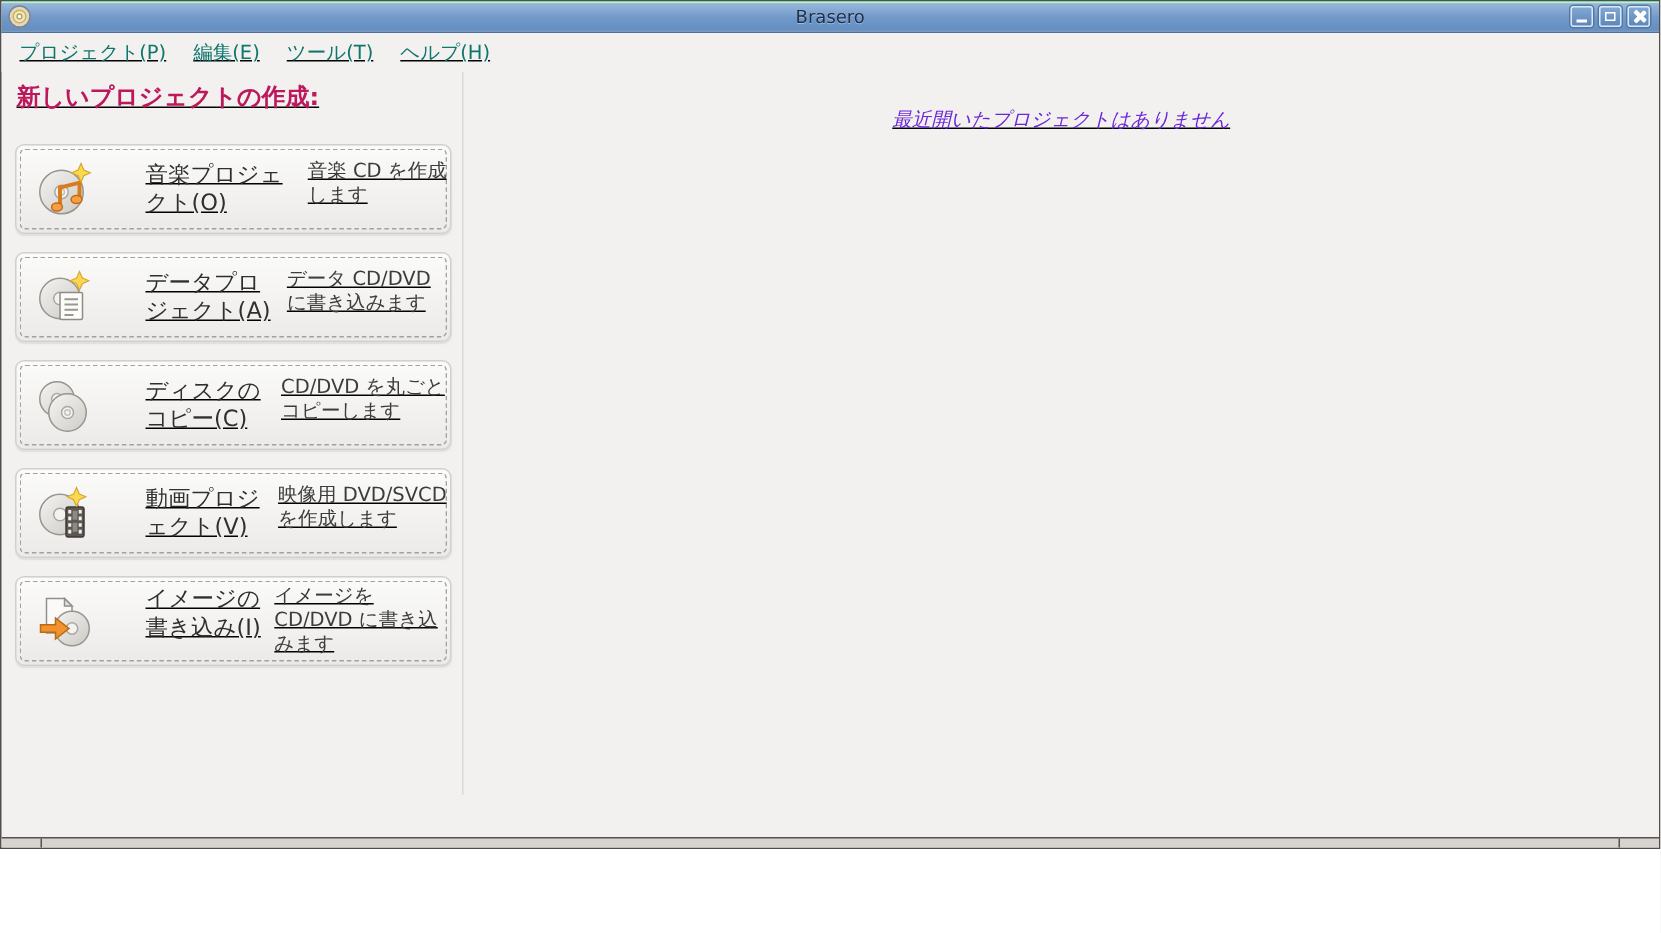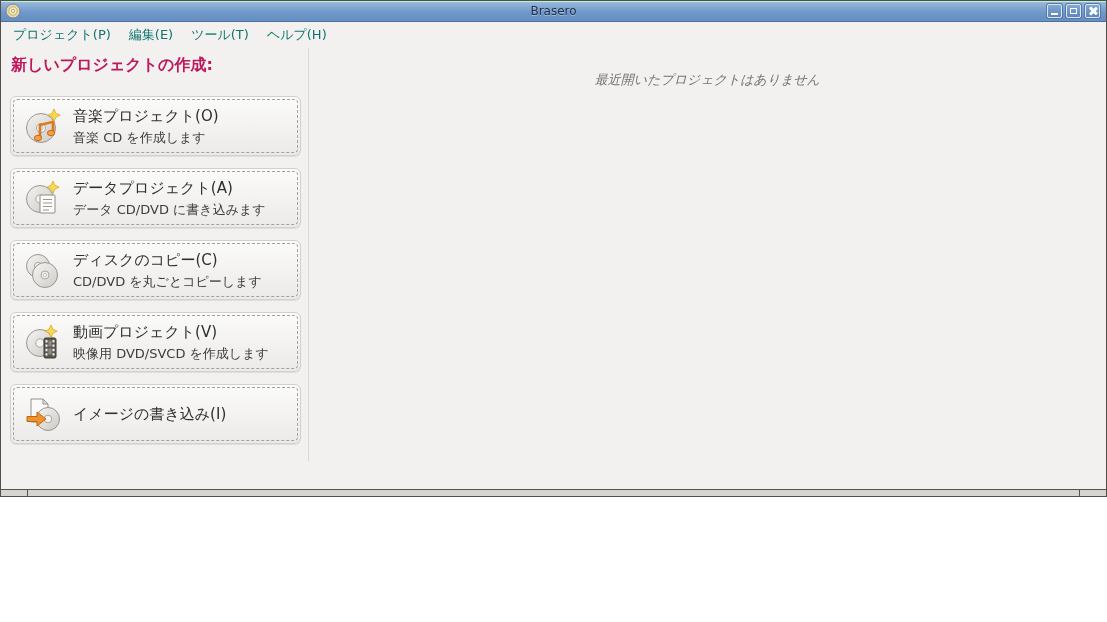--- a/index.html
+++ b/index.html
@@ -1,24 +1,24 @@
 <!DOCTYPE html>
 <html><head>
 <meta charset="utf-8">
 <style>
   * { box-sizing: border-box; margin: 0; padding: 0; }
   html, body { width: 1107px; height: 622px; }
   body { font-family: "DejaVu Sans", "Liberation Sans", sans-serif; }
 
   .window {
     position: relative;
-    width: 1107px; height: 497px;
+    width: 1107px; height: 566px;
     border: 1px solid #524e49;
     background: #f2f1f0;
-    display: flex; flex-direction: column;
+    display: flex; flex-direction: column; text-decoration: underline;
   }
 
   
   .titlebar {
     height: 21px; flex: 0 0 21px;
     background: linear-gradient(to bottom, #a6c0e0 0%, #7fa 0%, #98b6da 8%, #7099ca 55%, #6690c2 90%, #6b93c4 100%);
     border-bottom: 1px solid #4d6f9e;
     display: flex; align-items: center;
     position: relative;
     box-shadow: inset 0 1px 0 rgba(255,255,255,0.45);
@@ -86,29 +86,29 @@
     cursor: pointer;
     text-align: left;
     font-family: inherit;
   }
   .project-btn::after {
     content: ""; position: absolute; inset: 2px;
     border: 1px dashed #a5a19a; border-radius: 4px;
     pointer-events: none;
   }
   .project-btn .p-icon { flex: 0 0 40px; width: 40px; height: 40px; margin: 0 10px 0 12px; }
-  .p-text { display: flex; flex-direction: column; gap: 4px; }
+  .p-text { display: flex; gap: 4px; margin-left: 24px; }
   .p-title { font-size: 15px; color: #2f2f2f; line-height: 19px; }
   .p-sub   { font-size: 13px; color: #3c3c3c; line-height: 16px; }
 
   .right-panel { flex: 1 1 auto; padding-top: 7px; }
   .empty-message {
     margin-top: 16px;
     text-align: center;
-    font-size: 13px; font-style: italic; color: #737373;
+    font-size: 13px; font-style: italic; color: #6d28d9;
   }
 
   
   .bottom-frame {
     flex: 0 0 7px; height: 7px;
     background: #d7d4d0;
     border-top: 1px solid #56524d;
     display: flex;
   }
   .grip-left  { width: 27px; border-right: 1px solid #56524d; }
@@ -245,20 +245,21 @@
             </linearGradient>
           </defs>
           <path d="M8 5 h12 l5 5 v18 H8 Z" fill="#fbfaf9" stroke="#93908a"></path>
           <path d="M20 5 l5 5 h-5 Z" fill="#e4e2de" stroke="#93908a"></path>
           <circle cx="25" cy="25" r="11.5" fill="url(#gd5)" stroke="#98958f"></circle>
           <circle cx="25" cy="25" r="3.8" fill="#f4f3f1" stroke="#aaa79f"></circle>
           <path d="M4 22.5 h10 v-4.5 l9 7 -9 7 v-4.5 H4 Z" fill="#f0922f" stroke="#bb6a10" stroke-width="1"></path>
         </svg>
         <span class="p-text">
           <span class="p-title">イメージの書き込み(I)</span>
+          <span class="p-sub">イメージを CD/DVD に書き込みます</span>
         </span>
       </button>
     </div>
 
     <div class="v-separator"></div>
 
     <div class="right-panel">
       <div class="empty-message">最近開いたプロジェクトはありません</div>
     </div>
 

